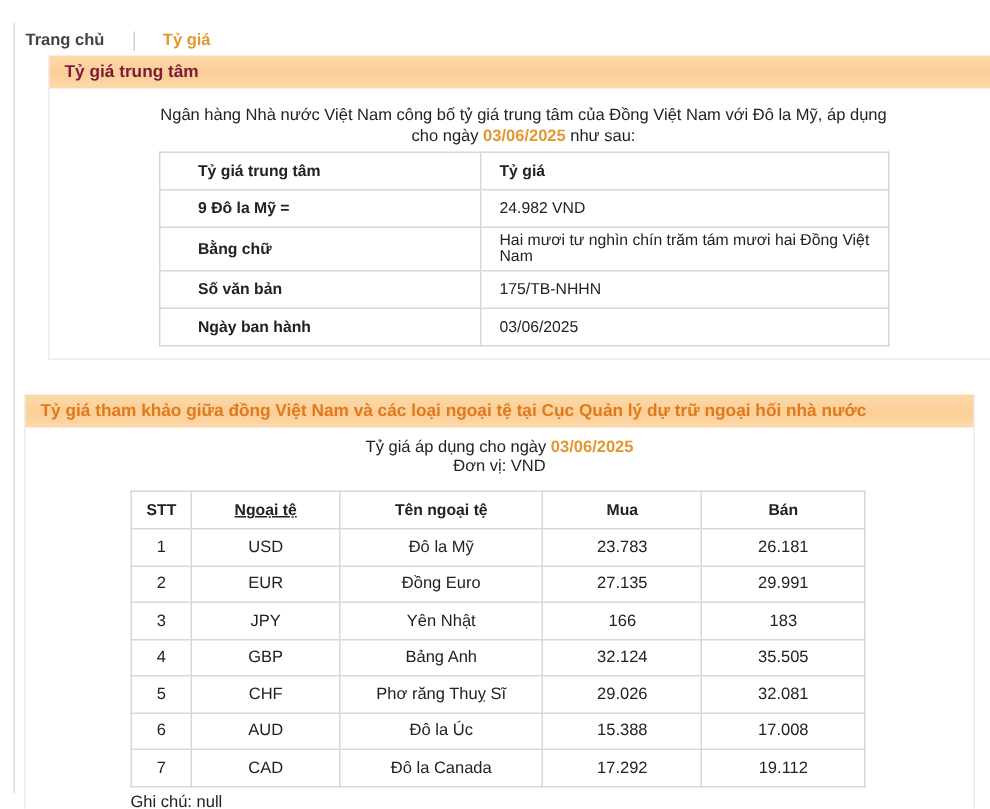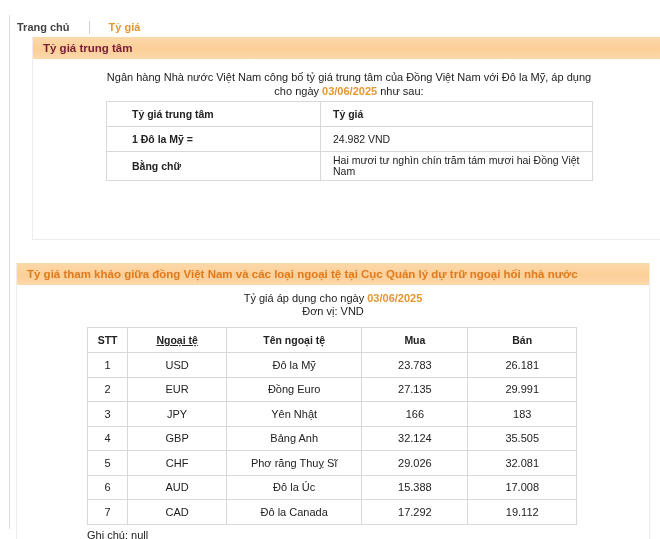--- a/index.html
+++ b/index.html
@@ -53,26 +53,34 @@
     <div>Ngân hàng Nhà nước Việt Nam công bố tỷ giá trung tâm của Đồng Việt Nam với Đô la Mỹ, áp dụng</div>
     <div><span>cho ngày </span><span class="hl">03/06/2025</span><span> như sau:</span></div>
   </div>
   <table class="t1">
     <tbody>
         <tr>
       <td class="c1">Tỷ giá trung tâm</td>
       <td class="c2" style="font-weight:bold">Tỷ giá</td>
     </tr>
     <tr>
-      <td class="c1">1 Đô la Mỹ =</td>
+      <td class="c1">9 Đô la Mỹ =</td>
       <td class="c2">24.982 VND</td>
     </tr>
     <tr class="tall">
       <td class="c1">Bằng chữ</td>
       <td class="c2">Hai mươi tư nghìn chín trăm tám mươi  hai Đồng Việt Nam</td>
+    </tr>
+    <tr>
+      <td class="c1">Số văn bản</td>
+      <td class="c2">175/TB-NHHN</td>
+    </tr>
+    <tr>
+      <td class="c1">Ngày ban hành</td>
+      <td class="c2">03/06/2025</td>
     </tr>
   </tbody>
     </table>
 </div>
 
 <div class="panel" id="p2">
   <div class="panel-head">Tỷ giá tham khảo giữa đồng Việt Nam và các loại ngoại tệ tại Cục Quản lý dự trữ ngoại hối nhà nước</div>
   <div class="sub">
     <div><span>Tỷ giá áp dụng cho ngày </span><span class="hl">03/06/2025</span></div>
     <div>Đơn vị: VND</div>

